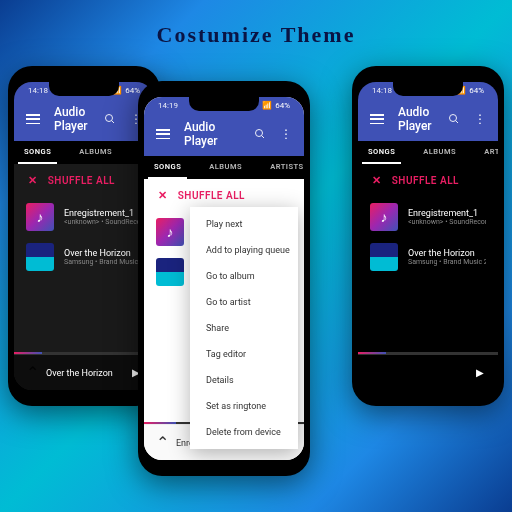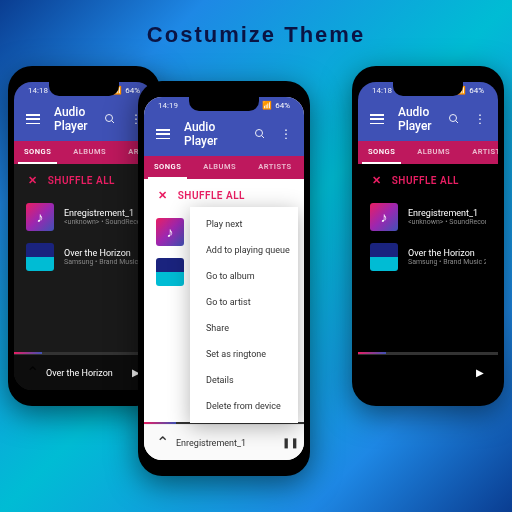--- a/index.html
+++ b/index.html
@@ -1,31 +1,31 @@
 <!DOCTYPE html>
 <html><head>
 <meta charset="utf-8">
 <style>
 *{margin:0;padding:0;box-sizing:border-box;font-family:-apple-system,Roboto,sans-serif}
 body{width:512px;height:512px;background:linear-gradient(135deg,#0a3d91 0%,#1e88e5 20%,#00bcd4 50%,#1e88e5 80%,#0a3d91 100%);position:relative;overflow:hidden}
-.title{text-align:center;color:#0a1444;font-size:22px;font-weight:600;letter-spacing:2px;padding:22px 0 18px;font-family:Liberation Sans, sans-serif}
+.title{text-align:center;color:#0a1444;font-size:22px;font-weight:600;letter-spacing:2px;padding:22px 0 18px;font-family:Liberation Serif, serif}
 .phones{position:relative;height:430px}
 .phone{position:absolute;background:#000;border-radius:24px;padding:16px 6px;box-shadow:0 8px 30px rgba(0,0,0,0.5)}
 .screen{background:#1a1a1a;border-radius:18px;overflow:hidden;height:100%;display:flex;flex-direction:column;position:relative}
 .screen.light{background:#fff}
 .notch{position:absolute;top:0;left:50%;transform:translateX(-50%);width:70px;height:14px;background:#000;border-radius:0 0 10px 10px;z-index:10}
 .status{display:flex;justify-content:space-between;padding:4px 14px 2px;font-size:8px;color:#fff;background:#3f51b5}
 .status .left{opacity:0.9}
 .status .right{display:flex;gap:3px;align-items:center}
 .appbar{background:#3f51b5;padding:8px 12px;display:flex;align-items:center;gap:14px;color:#fff}
 .appbar .ham{width:14px;height:10px;display:flex;flex-direction:column;justify-content:space-between}
 .appbar .ham span{height:1.5px;background:#fff}
 .appbar .apptitle{flex:1;font-size:12px;font-weight:500}
 .appbar .icn{width:12px;height:12px;opacity:0.9}
-.tabs{background:#be185d;display:flex;padding:0 4px;gap:10px}
+.tabs{background:#000000;display:flex;padding:0 4px;gap:16px}
 .tab{color:rgba(255,255,255,0.7);font-size:7.5px;font-weight:600;padding:6px 6px 8px;letter-spacing:0.5px;position:relative}
 .tab.active{color:#fff}
 .tab.active::after{content:'';position:absolute;bottom:0;left:0;right:0;height:2px;background:#fff}
 .shuffle{display:flex;align-items:center;gap:10px;padding:10px 14px;color:#e91e63;font-size:10px;font-weight:600;letter-spacing:0.5px}
 .shuffle .x{font-size:11px}
 .tracklist{flex:1;overflow:hidden}
 .track{display:flex;align-items:center;gap:10px;padding:6px 12px}
 .art{width:28px;height:28px;border-radius:3px;flex-shrink:0}
 .art.music{background:linear-gradient(135deg,#e91e63,#9c27b0,#3f51b5);display:flex;align-items:center;justify-content:center;color:#fff;font-size:14px}
 .art.horizon{background:linear-gradient(180deg,#1a237e 50%,#00bcd4 50%)}
@@ -220,21 +220,22 @@
           <span class="np-title">Enregistrement_1</span>
           <span class="np-ctrl">❚❚</span>
         </div>
 
 <div class="ctxmenu" style="top:110px;right:6px;width:108px">
 <div class="ctxitem">Play next</div>
 <div class="ctxitem">Add to playing queue</div>
 <div class="ctxitem">Go to album</div>
 <div class="ctxitem">Go to artist</div>
 <div class="ctxitem">Share</div>
+<div class="ctxitem">Tag editor</div>
+<div class="ctxitem">Details</div>
 <div class="ctxitem">Set as ringtone</div>
-<div class="ctxitem">Details</div>
 <div class="ctxitem">Delete from device</div>
 </div>
 
 </div>
 </div>
 
 </div>
 
 </body></html>

